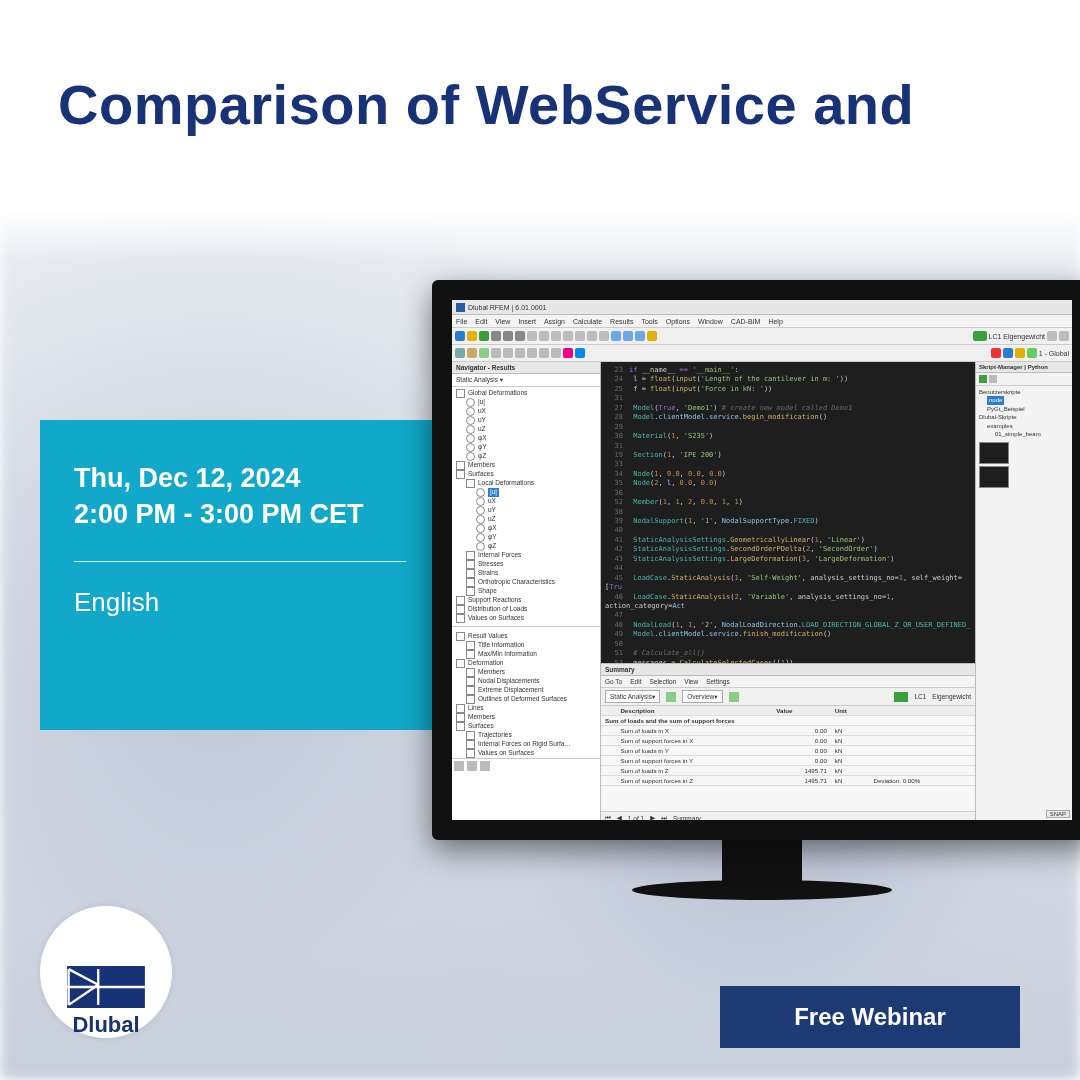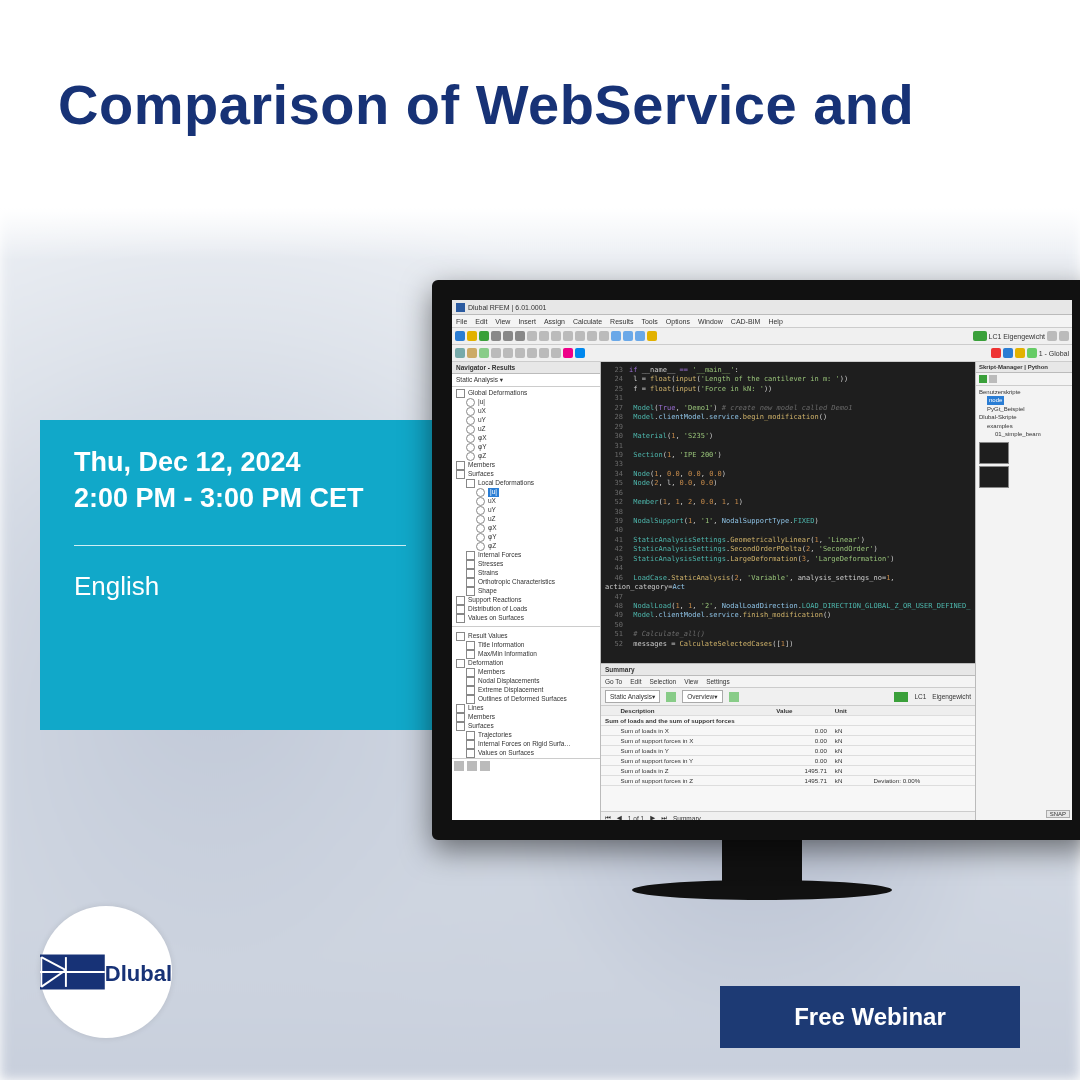--- a/index.html
+++ b/index.html
@@ -3,25 +3,25 @@
 <meta charset="utf-8">
 <style>
   html,body{margin:0;padding:0;width:1080px;height:1080px;font-family:Arial,Helvetica,sans-serif;overflow:hidden;background:#fff}
   .bg{position:absolute;inset:0;background:
       radial-gradient(circle at 20% 60%,rgba(170,180,200,.6) 0,rgba(200,208,220,.3) 30%,transparent 45%),
       radial-gradient(circle at 70% 70%,rgba(150,160,185,.55) 0,rgba(200,208,220,.25) 25%,transparent 40%),
       linear-gradient(180deg,#f3f5f8 0%,#dfe4ec 60%,#c8cfdc 100%);
       filter:blur(6px)}
   .whiteBand{position:absolute;left:0;top:0;width:1080px;height:260px;background:linear-gradient(180deg,#fff 80%,rgba(255,255,255,0) 100%)}
   .title{position:absolute;left:58px;top:70px;color:#173276;font-weight:800;font-size:56px;line-height:1.25;letter-spacing:.5px}
-  .card{position:absolute;left:40px;top:420px;width:400px;height:310px;background:#11a8c9;color:#fff;padding:24px 34px 30px;box-sizing:border-box}
+  .card{position:absolute;left:40px;top:420px;width:400px;height:310px;background:#11a8c9;color:#fff;padding:40px 34px 30px;box-sizing:border-box}
   .card .date{font-weight:800;font-size:27px;line-height:1.35}
   .card hr{border:none;border-top:1px solid rgba(255,255,255,.8);margin:28px 0 22px;width:100%}
   .card .lang{font-size:26px;line-height:1.4}
-  .logoWrap{position:absolute;left:40px;top:906px;width:132px;height:132px;border-radius:50%;background:#fff;display:flex;flex-direction:row;align-items:center;justify-content:flex-end;box-shadow:0 0 6px rgba(0,0,0,.1)}
+  .logoWrap{position:absolute;left:40px;top:906px;width:132px;height:132px;border-radius:50%;background:#fff;display:flex;flex-direction:column;align-items:center;justify-content:flex-end;box-shadow:0 0 6px rgba(0,0,0,.1)}
   .logoWrap svg{width:78px;height:42px}
   .logoWrap .logoTxt{color:#173276;font-weight:800;font-size:22px;margin-top:4px}
   .cta{position:absolute;left:720px;top:986px;width:300px;height:62px;background:#1d3a74;color:#fff;font-size:24px;font-weight:600;display:flex;align-items:center;justify-content:center}
   
   .monitor{position:absolute;left:432px;top:280px;width:660px;height:590px;}
   .bezel{position:absolute;left:0;top:0;right:0;height:520px;border:20px solid #111;border-radius:6px;background:#2a2a2a;box-shadow:0 10px 30px rgba(0,0,0,.5)}
   .stand{position:absolute;left:50%;top:540px;transform:translateX(-50%);width:80px;height:70px;background:#111;border-radius:0 0 6px 6px}
   .base{position:absolute;left:50%;top:600px;transform:translateX(-50%);width:260px;height:20px;background:#111;border-radius:50%/50%}
   .screen{position:absolute;inset:0;background:#ececec;font-size:7px;color:#333;font-family:"Segoe UI",Arial,sans-serif;overflow:hidden}
   .wtitle{background:#e7e7e7;height:14px;border-bottom:1px solid #bbb;display:flex;align-items:center;padding-left:4px;gap:3px}
@@ -240,20 +240,21 @@
               <div><span class="gut">35</span>    <span class="typ">Node</span>(<span class="num">2</span>, l, <span class="num">0.0</span>, <span class="num">0.0</span>)</div>
               <div><span class="gut">36</span></div>
               <div><span class="gut">52</span>    <span class="typ">Member</span>(<span class="num">1</span>, <span class="num">1</span>, <span class="num">2</span>, <span class="num">0.0</span>, <span class="num">1</span>, <span class="num">1</span>)</div>
               <div><span class="gut">38</span></div>
               <div><span class="gut">39</span>    <span class="typ">NodalSupport</span>(<span class="num">1</span>, <span class="str">'1'</span>, <span class="id">NodalSupportType</span>.<span class="typ">FIXED</span>)</div>
               <div><span class="gut">40</span></div>
               <div><span class="gut">41</span>    <span class="typ">StaticAnalysisSettings</span>.<span class="fn">GeometricallyLinear</span>(<span class="num">1</span>, <span class="str">'Linear'</span>)</div>
               <div><span class="gut">42</span>    <span class="typ">StaticAnalysisSettings</span>.<span class="fn">SecondOrderPDelta</span>(<span class="num">2</span>, <span class="str">'SecondOrder'</span>)</div>
               <div><span class="gut">43</span>    <span class="typ">StaticAnalysisSettings</span>.<span class="fn">LargeDeformation</span>(<span class="num">3</span>, <span class="str">'LargeDeformation'</span>)</div>
               <div><span class="gut">44</span></div>
+              <div><span class="gut">45</span>    <span class="typ">LoadCase</span>.<span class="fn">StaticAnalysis</span>(<span class="num">1</span>, <span class="str">'Self-Weight'</span>, analysis_settings_no=<span class="num">1</span>, self_weight=[<span class="kw">Tru</span></div>
               <div><span class="gut">46</span>    <span class="typ">LoadCase</span>.<span class="fn">StaticAnalysis</span>(<span class="num">2</span>, <span class="str">'Variable'</span>, analysis_settings_no=<span class="num">1</span>, action_category=<span class="id">Act</span></div>
               <div><span class="gut">47</span></div>
               <div><span class="gut">48</span>    <span class="typ">NodalLoad</span>(<span class="num">1</span>, <span class="num">1</span>, <span class="str">'2'</span>, <span class="id">NodalLoadDirection</span>.<span class="typ">LOAD_DIRECTION_GLOBAL_Z_OR_USER_DEFINED_</span></div>
               <div><span class="gut">49</span>    <span class="typ">Model</span>.<span class="id">clientModel</span>.<span class="id">service</span>.<span class="fn">finish_modification</span>()</div>
               <div><span class="gut">50</span></div>
               <div><span class="gut">51</span>    <span class="cm"># Calculate_all()</span></div>
               <div><span class="gut">52</span>    messages = <span class="fn">CalculateSelectedCases</span>([<span class="num">1</span>])</div>
             </div>
           <div class="summary">
             <div class="sumHdr">Summary</div>

